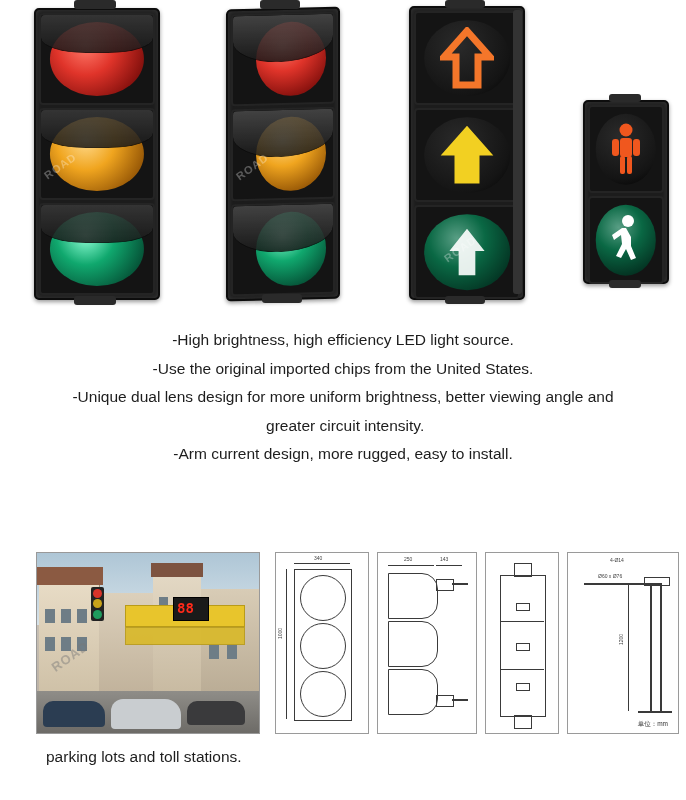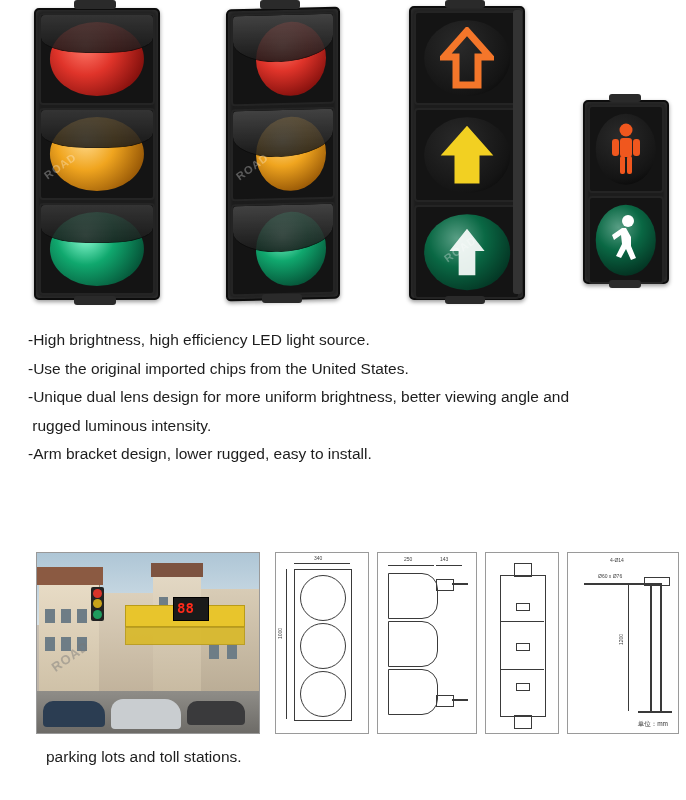--- a/index.html
+++ b/index.html
@@ -106,20 +106,21 @@
   .wm-dark {
     color: rgba(120,120,120,0.45);
   }
 
   
   .features {
     position: absolute;
     left: 28px;
     top: 326px;
     width: 630px;
+    text-align: center;
   }
   .features li {
     list-style: none;
     font-size: 15.5px;
     line-height: 28.5px;
     color: #1d1d1d;
     white-space: pre-wrap;
   }
   .features ul { margin: 0; padding: 0; }
 
@@ -306,22 +307,22 @@
       <div class="bracket" style="left:26px; top:-6px; width:32px; height:8px;"></div>
       <div class="bracket" style="left:26px; top:180px; width:32px; height:8px;"></div>
     </div>
   </div>
 
   <div class="features">
     <ul>
       <li>-High brightness, high efficiency LED light source.</li>
       <li>-Use the original imported chips from the United States.</li>
       <li>-Unique dual lens design for more uniform brightness, better viewing angle and</li>
-      <li> rugged luminous intensity.</li>
-      <li>-Arm bracket design, lower rugged, easy to install.</li>
+      <li> greater circuit intensity.</li>
+      <li>-Arm current design, more rugged, easy to install.</li>
     </ul>
   </div>
 
   <div class="bottom">
 
     <div class="photo">
       <div class="sky"></div>
       <div class="bldgA"></div>
       <div class="roofA"></div>
       <div class="bldgB"></div>

